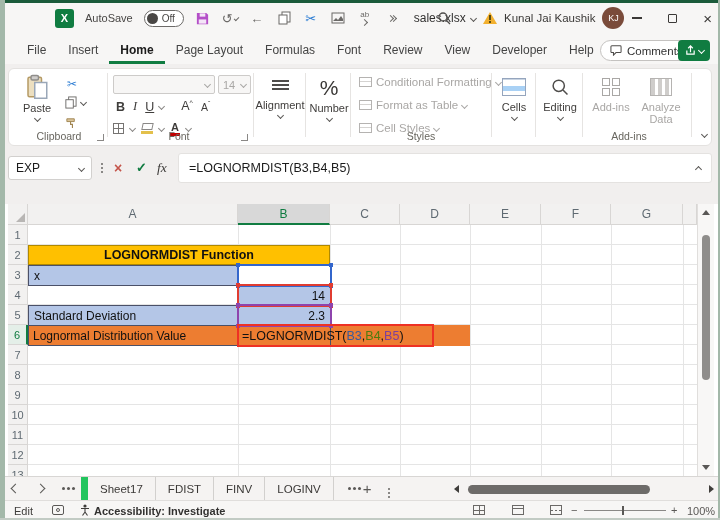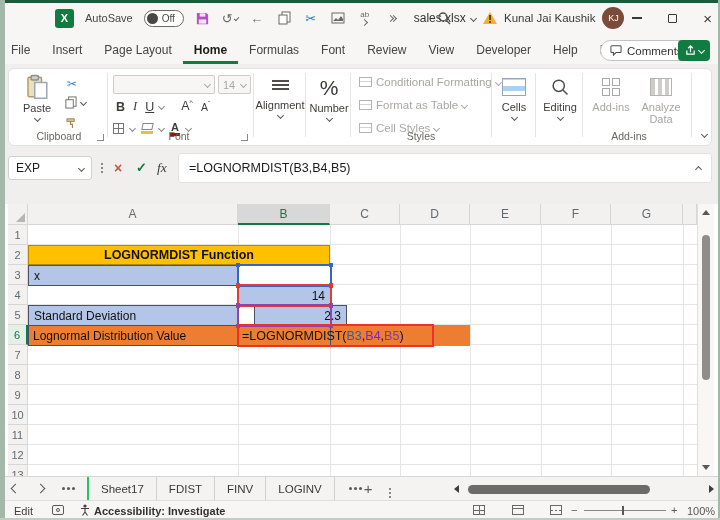--- a/index.html
+++ b/index.html
@@ -179,25 +179,25 @@
       <span class="uname">Kunal Jai Kaushik</span>
       <span class="avatar">KJ</span>
     </div>
     <div class="winbtns">
       <span class="minb"></span>
       <span class="maxb"></span>
       <span class="clsb">×</span>
     </div>
   </div>
 
-  <div class="tabrow" style="padding-left:0;">
+  <div class="tabrow" style="padding-left:16px;">
     <span class="rtab">File</span>
     <span class="rtab">Insert</span>
+    <span class="rtab active">Home</span>
     <span class="rtab">Page Layout</span>
-    <span class="rtab active">Home</span>
     <span class="rtab">Formulas</span>
     <span class="rtab">Font</span>
     <span class="rtab">Review</span>
     <span class="rtab">View</span>
     <span class="rtab">Developer</span>
     <span class="rtab">Help</span>
     <span class="rtab">Power Pivot</span>
     <div class="comments-btn">
       <svg width="12" height="11" viewBox="0 0 14 13">
           <path d="M2 1h10a1 1 0 0 1 1 1v6a1 1 0 0 1-1 1H7l-3 3v-3H2a1 1 0 0 1-1-1V2a1 1 0 0 1 1-1z" fill="none" stroke="#4f4d4b" stroke-width="1.2"></path>
@@ -387,32 +387,32 @@
     <div class="rowh" style="top:259px;">12</div>
     <div class="rowh" style="top:279px;">13</div>
 
     <div class="gridbg"></div>
 
     <div class="cell" style="left:28px;top:59px;width:302px;height:20px;background:#FFC000;border:1px solid #b08900;justify-content:center;font-weight:bold;font-size:12.5px;">LOGNORMDIST Function</div>
 
     <div class="cell bcell lft" style="left:28px;top:79px;width:211px;height:21px;">x</div>
     <div class="cell bcell rgt" style="left:238px;top:99px;width:93px;height:21px;">14</div>
     <div class="cell bcell lft" style="left:28px;top:119px;width:211px;height:21px;">Standard Deviation</div>
-    <div class="cell bcell rgt" style="left:254px;top:119px;width:93px;height:21px;text-align:center;">2.3</div>
+    <div class="cell bcell rgt" style="left:238px;top:119px;width:93px;height:21px;text-align:center;">2.3</div>
 
     <div class="cell" style="left:28px;top:139px;width:442px;height:21px;background:#ED7D31;"></div>
     <div class="cell" style="left:28px;top:139px;width:303px;height:21px;border:1px solid #4a5068;"></div>
     <div style="position:absolute;left:238px;top:139px;width:1px;height:21px;background:#4a5068;"></div>
     <div class="cell lft" style="left:28px;top:139px;width:210px;height:21px;">Lognormal Distribution Value</div>
 
     <div class="cell" style="left:242px;top:139px;height:21px;font-size:12.5px;z-index:6;">
       <span>=LOGNORMDIST(</span>
         <span style="color:#3b5a99;">B3</span>
         <span>,</span>
-        <span style="color:#6d28d9;text-align:center;">B4</span>
+        <span style="color:#4d7c0f;text-align:center;">B4</span>
         <span>,</span>
         <span style="color:#7b3f9d;">B5</span>
         <span>)</span>
     </div>
 
     <div class="ref" style="left:237px;top:78px;width:95px;height:23px;color:#3366cc;border-color:#3366cc;z-index:5;">
         <i class="tl"></i>
         <i class="tr"></i>
         <i class="bl"></i>
         <i class="br"></i>
@@ -439,21 +439,21 @@
     </div>
   </div>
 
   <div class="sheetbar">
     <div class="snav">
       <i class="cv lf" style="width:7px;height:7px;"></i>
       <i class="cv rt" style="width:7px;height:7px;"></i>
       <span class="hdots"></span>
     </div>
     <div class="stabs">
-      <span class="stab" style="border-left:2px solid #22c55e;margin-left:6px;">Sheet17</span>
+      <span class="stab" style="border-left:7px solid #22c55e;">Sheet17</span>
       <span class="stab">FDIST</span>
       <span class="stab">FINV</span>
       <span class="stab">LOGINV</span>
     </div>
     <span class="hdots" style="margin-left:14px;"></span>
     <span class="plus">+</span>
     <span class="vdots" style="margin-left:16px;"></span>
     <div class="hscroll">
       <span class="tri" style="left:2px;top:6px;border-top:4px solid transparent;border-bottom:4px solid transparent;border-right:5px solid #3f3d3b;"></span>
       <div class="htrack">

